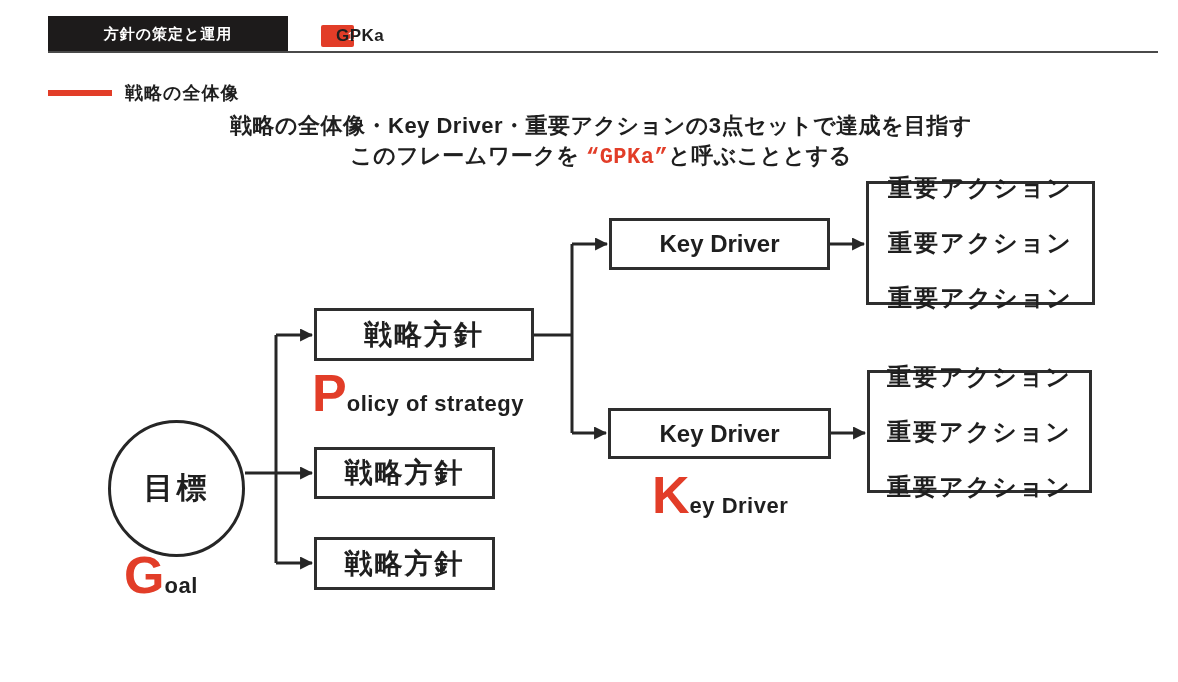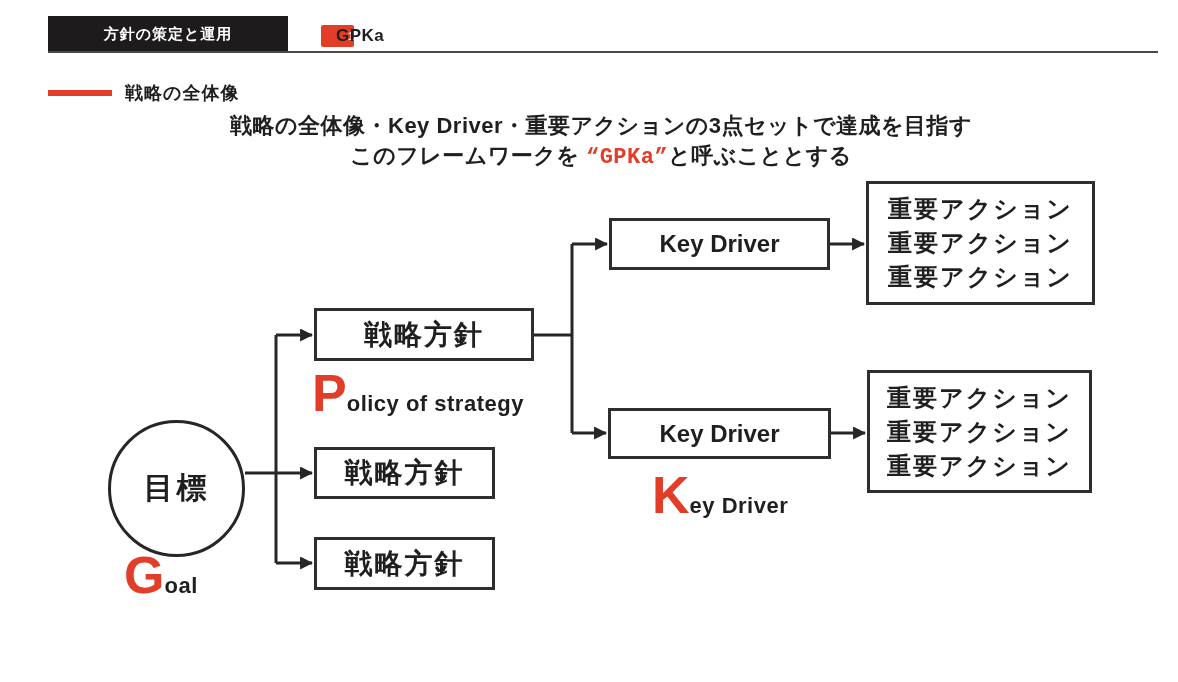--- a/index.html
+++ b/index.html
@@ -34,21 +34,21 @@
   .box { position:absolute; background:#ffffff; border:3px solid #2e2e2e;
     display:flex; align-items:center; justify-content:center;
     font-weight:700; color:var(--ink); }
   .b-policy1 { left:302px; top:308px; width:220px; height:53px; font-size:28px; letter-spacing:2px; }
   .b-policy2 { left:302px; top:447px; width:181px; height:52px; font-size:28px; letter-spacing:2px; }
   .b-policy3 { left:302px; top:537px; width:181px; height:53px; font-size:28px; letter-spacing:2px; }
   .b-kd1 { left:597px; top:218px; width:221px; height:52px; font-size:24px; }
   .b-kd2 { left:596px; top:408px; width:223px; height:51px; font-size:24px; }
   .b-ac1 { left:854px; top:181px; width:229px; height:124px; }
   .b-ac2 { left:855px; top:370px; width:225px; height:123px; }
-  .ac-lines { display:flex; flex-direction:column; align-items:center; }
+  .ac-lines { display:flex; flex-direction:column; align-items:center;gap:21px; }
   .ac-lines span { font-size:24px; font-weight:700; line-height:34px; letter-spacing:2px; }
   .goal-circle { position:absolute; left:96px; top:420px; width:137px; height:137px;
     border:3px solid #262626; border-radius:50%; background:#ffffff;
     display:flex; align-items:center; justify-content:center;
     font-size:30px; font-weight:700; letter-spacing:3px; }
 
   
   .label { position:absolute; white-space:nowrap; line-height:1; }
   .label .cap { font-size:52px; font-weight:700; color:var(--accent); }
   .label .rest { font-size:22px; font-weight:700; color:var(--ink); letter-spacing:0.5px; }

